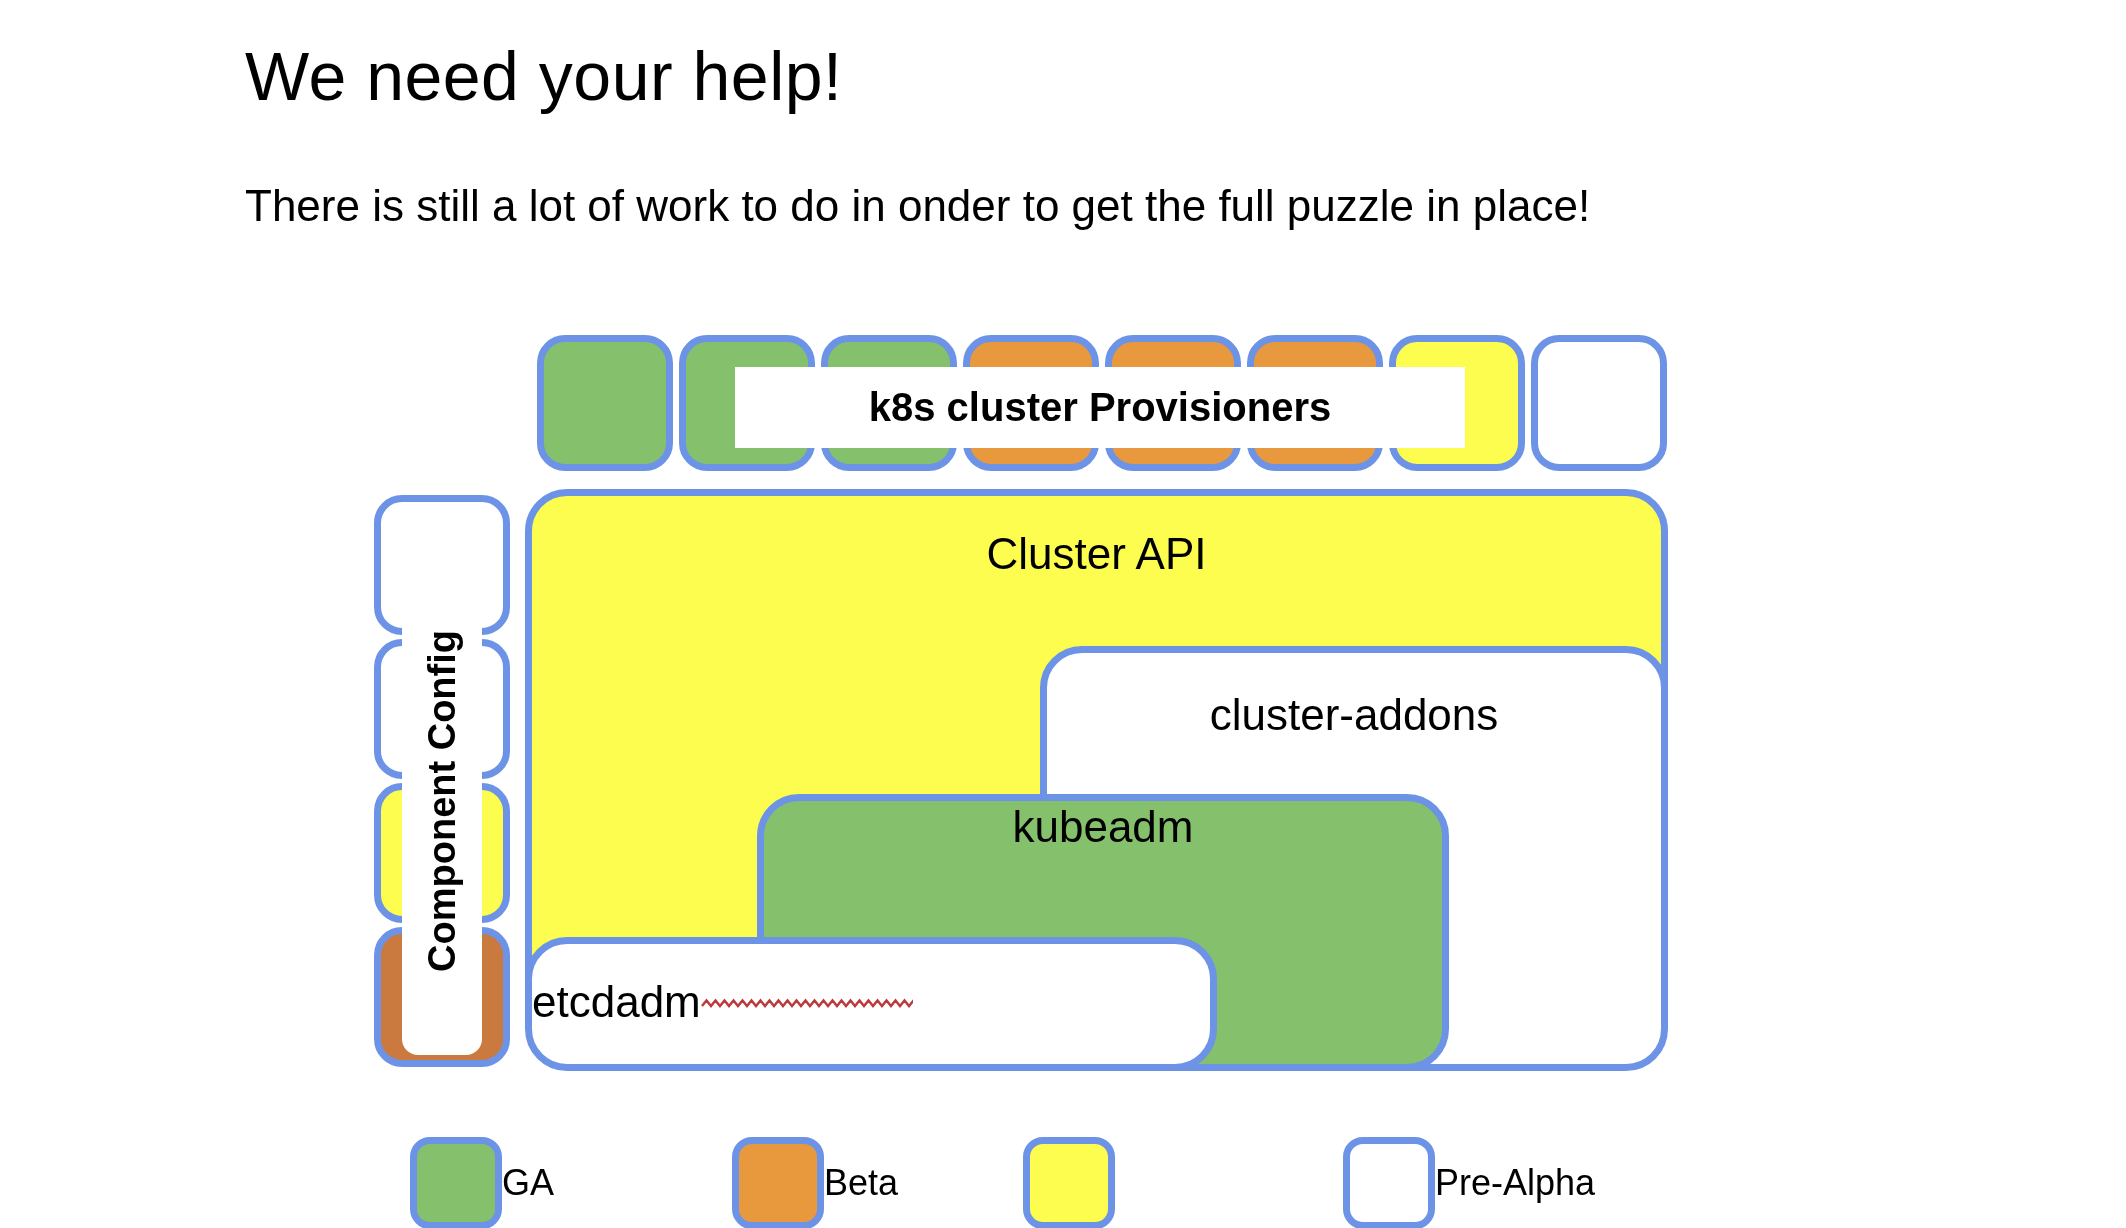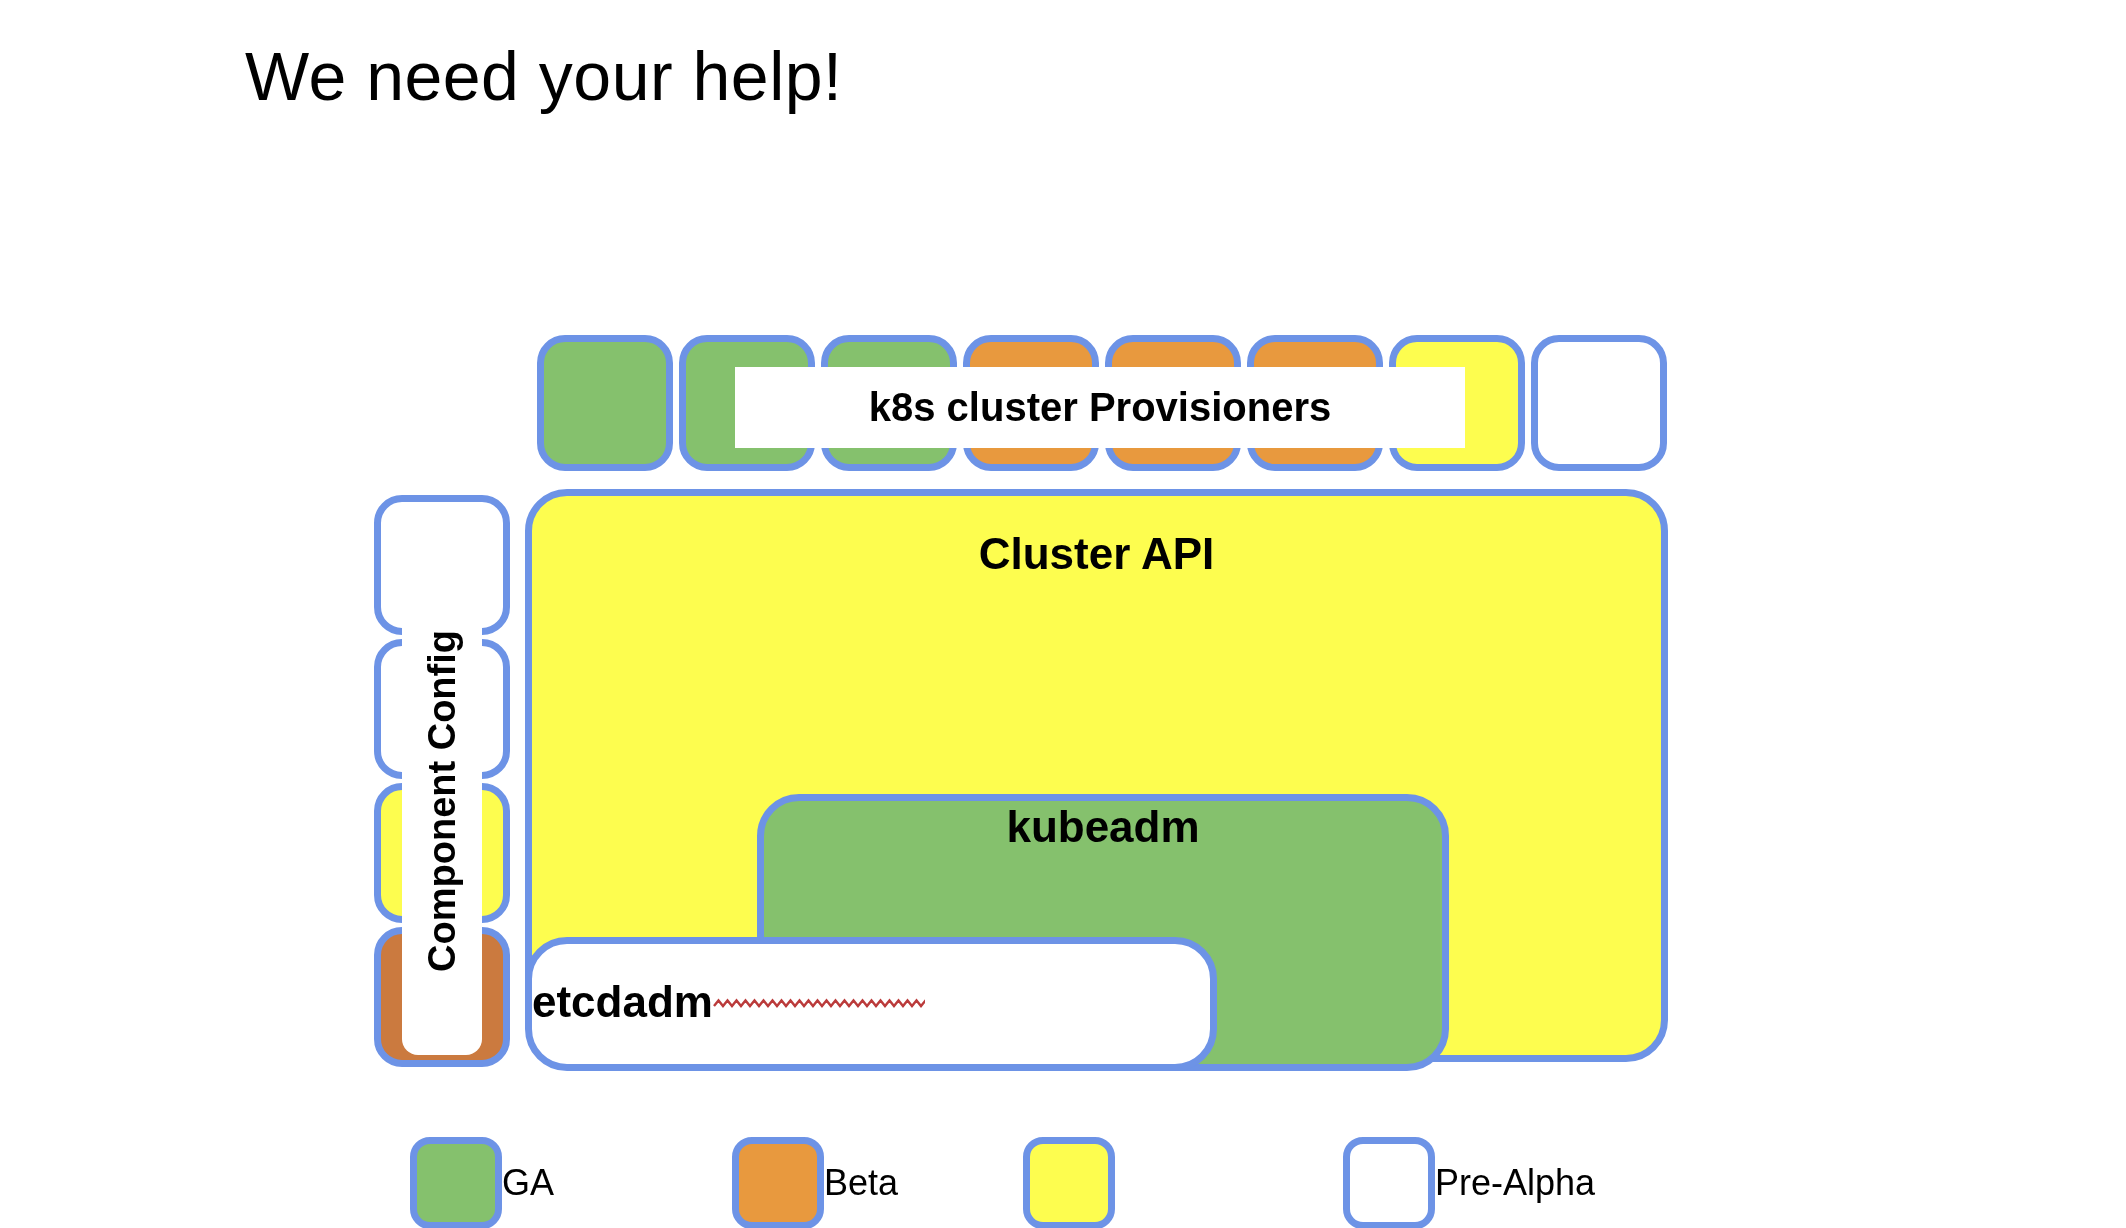--- a/index.html
+++ b/index.html
@@ -101,21 +101,21 @@
   }
   .box-cluster-api    { left: 525px;  top: 470px; width: 1143px; height: 573px; background: var(--alpha-yellow);    z-index: 1; }
   .box-cluster-addons { left: 1040px; top: 627px; width: 628px;  height: 425px; background: var(--pre-alpha-white); z-index: 2; }
   .box-kubeadm        { left: 757px;  top: 775px; width: 692px;  height: 277px; background: var(--ga-green);        z-index: 3; }
   .box-etcdadm        { left: 525px;  top: 918px; width: 692px;  height: 134px; background: var(--pre-alpha-white); z-index: 4; }
 
   .box-label {
     width: 100%;
     text-align: center;
     font-size: 44px;
-    font-weight: 700;
+    font-weight: 400;
     line-height: 52px;
     white-space: nowrap;
   }
   .box-cluster-api    .box-label { padding-top: 32px; }
   .box-cluster-addons .box-label { padding-top: 36px; }
   .box-kubeadm        .box-label { }
   .box-etcdadm        .box-label { padding-top: 32px; display: flex; flex-direction: row; align-items: center; }
   .squiggle-svg { margin-top: 2px; display: block; }
 
   
@@ -138,20 +138,21 @@
     font-weight: 400;
     white-space: nowrap;
   }
 </style>
 </head>
 <body>
 
 <div id="stage">
 
   <div class="slide-title">We need your help!</div>
+  <div class="slide-subtitle">There is still a lot of work to do in onder to get the full puzzle in place!</div>
 
   <div id="prov-row">
       <div class="sq prov-square sq-ga" style="left: 537px;"></div>
       <div class="sq prov-square sq-ga" style="left: 679px;"></div>
       <div class="sq prov-square sq-ga" style="left: 821px;"></div>
       <div class="sq prov-square sq-beta" style="left: 963px;"></div>
       <div class="sq prov-square sq-beta" style="left: 1105px;"></div>
       <div class="sq prov-square sq-beta" style="left: 1247px;"></div>
       <div class="sq prov-square sq-alpha" style="left: 1389px;"></div>
       <div class="sq prov-square sq-pre-alpha" style="left: 1531px;"></div>
@@ -166,20 +167,23 @@
       <div class="sq cfg-square sq-alpha" style="top: 764px;"></div>
       <div class="sq cfg-square sq-beta-dark" style="top: 908px;"></div>
     </div>
   <div class="cfg-strip">
     <span>Component Config</span>
   </div>
 
   <div class="big-box box-cluster-api">
     <div class="box-label">Cluster API</div>
   </div>
+  <div class="big-box box-cluster-addons">
+    <div class="box-label">cluster-addons</div>
+  </div>
   <div class="big-box box-kubeadm">
     <div class="box-label">kubeadm</div>
   </div>
   <div class="big-box box-etcdadm">
     <div class="box-label">
       <span>etcdadm</span>
       <svg class="squiggle-svg" width="212" height="10" viewBox="0 0 212 10">
         <path id="squiggle-path" fill="none" stroke-width="2.4" d="M1 8 L5.5 2.5 L10 8 L14.5 2.5 L19 8 L23.5 2.5 L28 8 L32.5 2.5 L37 8 L41.5 2.5 L46 8 L50.5 2.5 L55 8 L59.5 2.5 L64 8 L68.5 2.5 L73 8 L77.5 2.5 L82 8 L86.5 2.5 L91 8 L95.5 2.5 L100 8 L104.5 2.5 L109 8 L113.5 2.5 L118 8 L122.5 2.5 L127 8 L131.5 2.5 L136 8 L140.5 2.5 L145 8 L149.5 2.5 L154 8 L158.5 2.5 L163 8 L167.5 2.5 L172 8 L176.5 2.5 L181 8 L185.5 2.5 L190 8 L194.5 2.5 L199 8 L203.5 2.5 L208 8 L212.5 2.5 L217 8" stroke="#bb3b3b"></path>
       </svg>
     </div>

